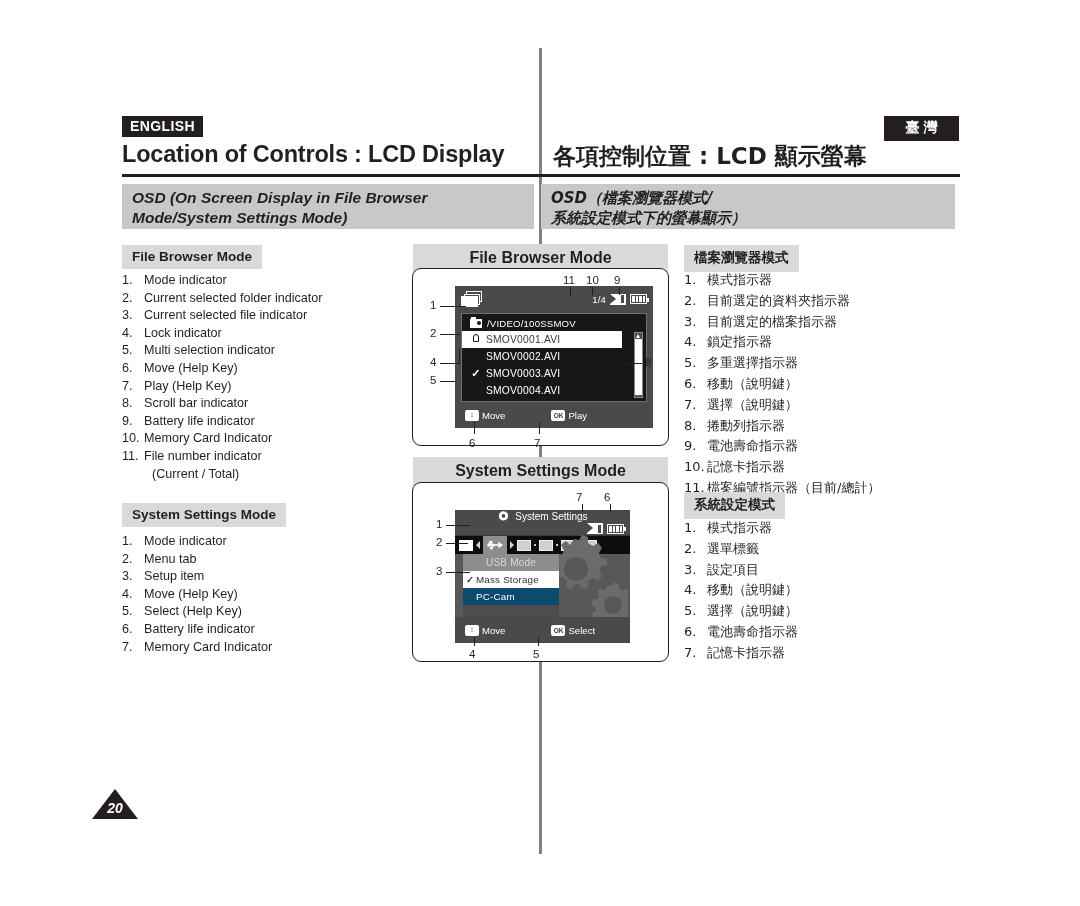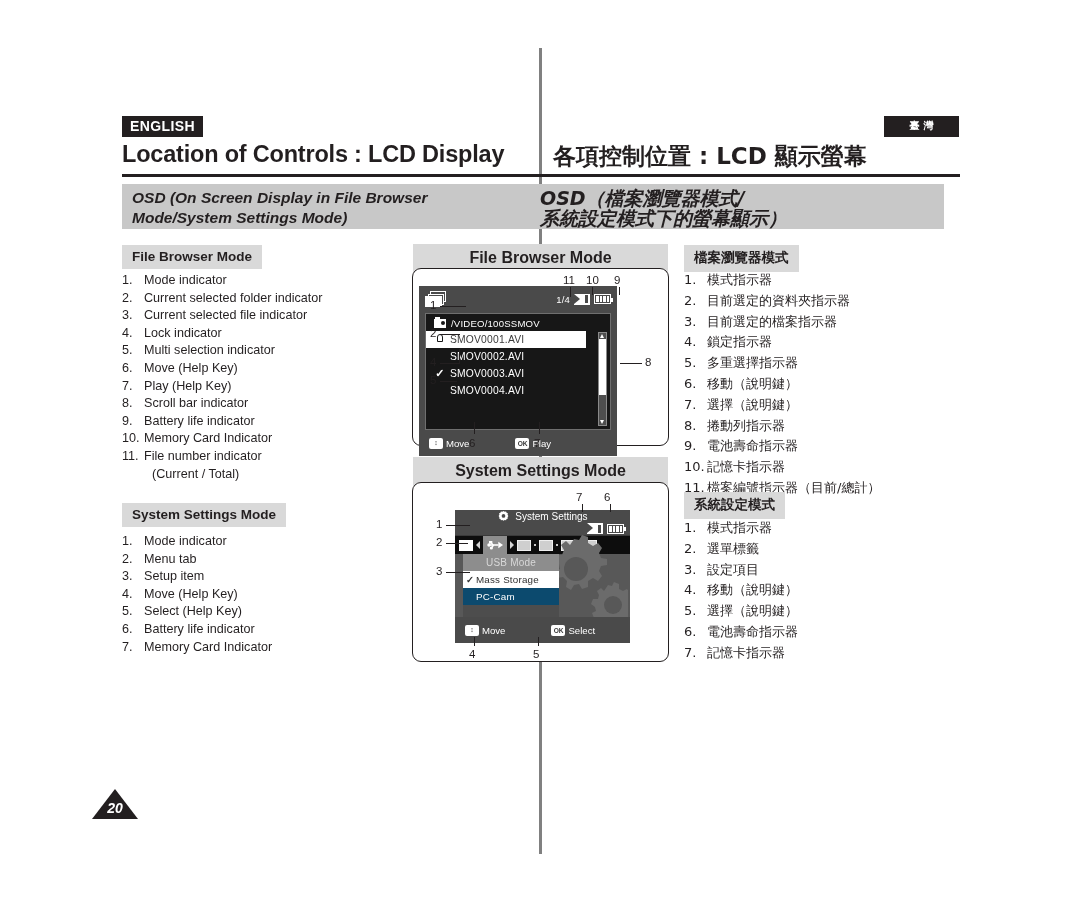--- a/index.html
+++ b/index.html
@@ -34,21 +34,21 @@
   }
   .lang-en {
     left: 122px; top: 116px;
     padding: 2px 8px 3px 8px;
     font-size: 14px;
   }
   .lang-zh {
     left: 884px; top: 116px;
     width: 75px;
     padding: 3px 0 4px 0;
-    font-size: 10px;
+    font-size: 14px;
     text-align: center;
     letter-spacing: 4px;
     text-indent: 4px;
     font-family: "DejaVu Sans", sans-serif;
   }
 
   .title-en {
     position: absolute;
     left: 122px; top: 141px;
     font-size: 23.5px;
@@ -80,23 +80,23 @@
     font-weight: bold;
   }
   .osd-band-en {
     left: 122px; top: 184px;
     width: 412px; height: 45px;
     font-size: 15.5px;
     line-height: 20px;
     padding: 4px 0 0 10px;
   }
   .osd-band-zh {
-    left: 530px; top: 184px;
+    left: 541px; top: 184px;
     width: 414px; height: 45px;
-    font-size: 19px;
+    font-size: 15px;
     line-height: 20px;
     padding: 4px 0 0 10px;
     font-family: "DejaVu Sans", sans-serif;
   }
 
   
   .chip {
     position: absolute;
     background: #d9d9d9;
     color: #231f20;
@@ -571,21 +571,21 @@
     <div class="row">
         <span class="num">7.</span>
         <span class="txt">Memory Card Indicator</span>
       </div>
   </div>
 
   <div class="chip center" style="left:413px; top:244px; width:255px;">File Browser Mode</div>
 
   <div class="lcdframe" style="left:412px; top:268px; width:257px; height:178px;"></div>
 
-  <div class="lcd" style="left:419px; top:286px; width:198px; height:170px;">
+  <div class="lcd" style="left:455px; top:286px; width:198px; height:142px;">
 
     <div class="lcd-topbar">
       <span class="folder-stack">
         <span class="f f1"></span>
           <span class="f f2"></span>
           <span class="f f3"></span>
       </span>
       <span class="topbar-right">
         <span class="filecount">1/4</span>
         <span class="card"></span>

